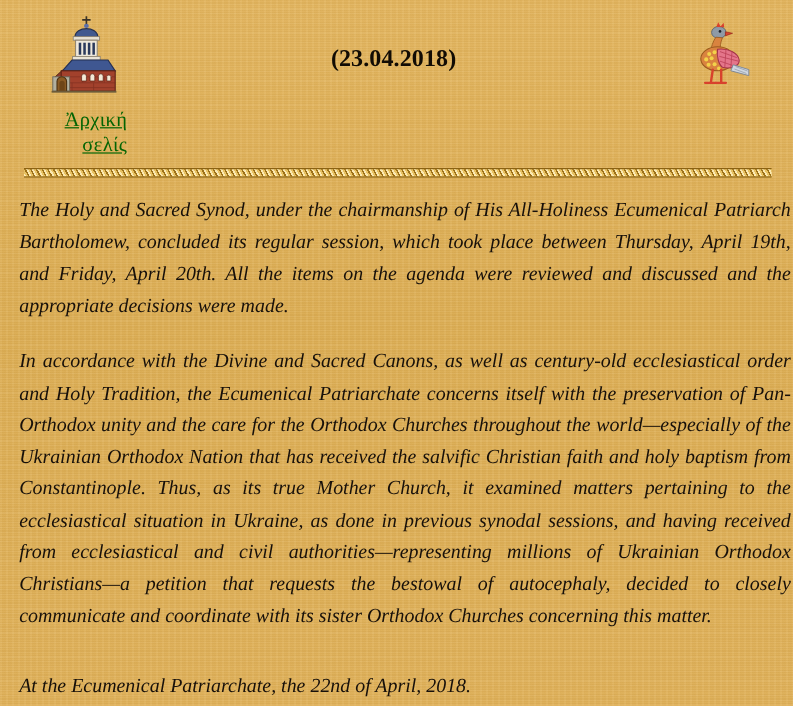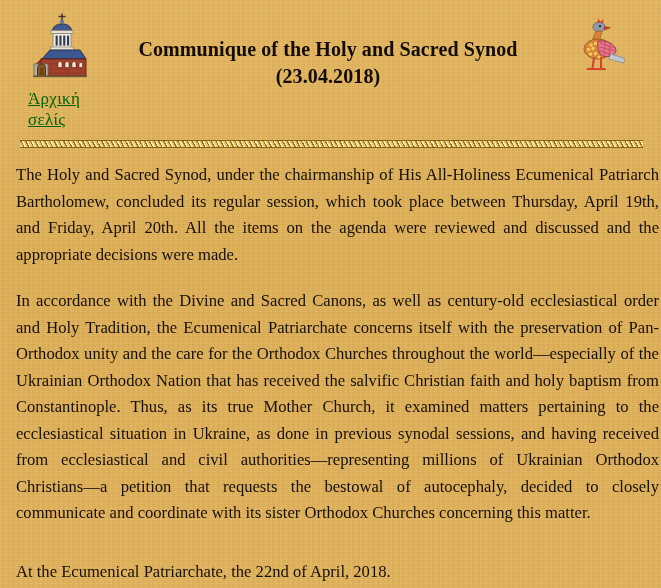--- a/index.html
+++ b/index.html
@@ -40,24 +40,24 @@
 
   
   .header {
     position: relative;
     height: 136px;
     width: 661px;
   }
 
   .header-left {
     position: absolute;
-    left: 28px;
+    left: 14px;
     top: 12px;
     width: 92px;
-    text-align: left;
+    text-align: right;
     text-decoration: underline;
   }
   .header-right {
     position: absolute;
     right: 8px;
     top: 14px;
     width: 104px;
     text-align: center;
   }
 
@@ -113,20 +113,21 @@
         #e8c263 3px,
         #9d7119 3px,
         #9d7119 4.2px
       );
     background-color: #e9c468;
   }
 
   
   .content {
     padding: 14px 2px 0 16px;
+    font-style: italic;
   }
   .content p {
     margin: 0 0 20px 0;
     font-family: "Liberation Serif", "DejaVu Serif", serif;
     font-size: 16.6px;
     line-height: 26.5px;
     color: #17100a;
     text-align: justify;
     text-justify: inter-word;
   }
@@ -193,21 +194,20 @@
         <path d="M11.5 64 v-6.5 a2.2 2.2 0 0 1 4.4 0 v6.5 z" fill="#6e4518"></path>
 
         <rect x="5" y="63.6" width="54" height="1.6" fill="#6b5a3a"></rect>
       </svg>
     </span>
     <span class="nav-link">Ἀρχική</span>
     <span class="nav-link">σελίς</span>
   </div>
 
   <div class="header-title">
-    <div>Communique of the Holy and Sacred Synod</div>
     <div>(23.04.2018)</div>
   </div>
 
   <div class="header-right">
     <span class="icon-bird">
       <svg width="54" height="62" viewBox="0 0 54 62" xmlns="http://www.w3.org/2000/svg">
 
         <ellipse cx="25" cy="13" rx="6" ry="5" fill="#8e9aa6" stroke="#5d6671" stroke-width="0.8"></ellipse>
 
         <path d="M23 8.5 l1.5 -4 l2 3.5 l2.5 -3 l0.5 3.8 z" fill="#d8412c"></path>

